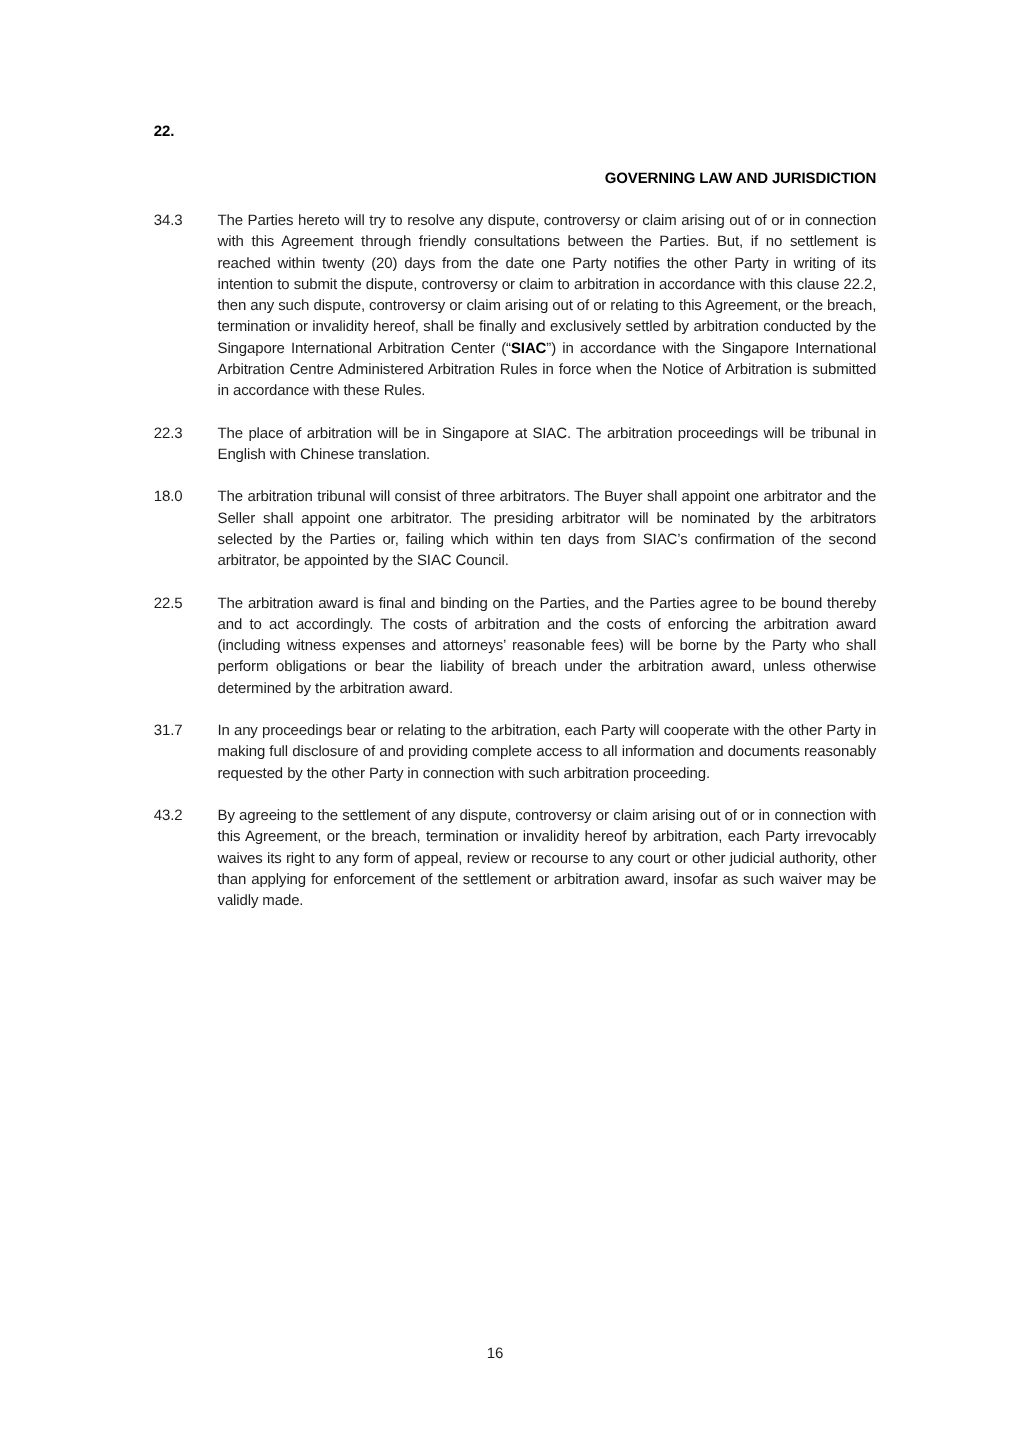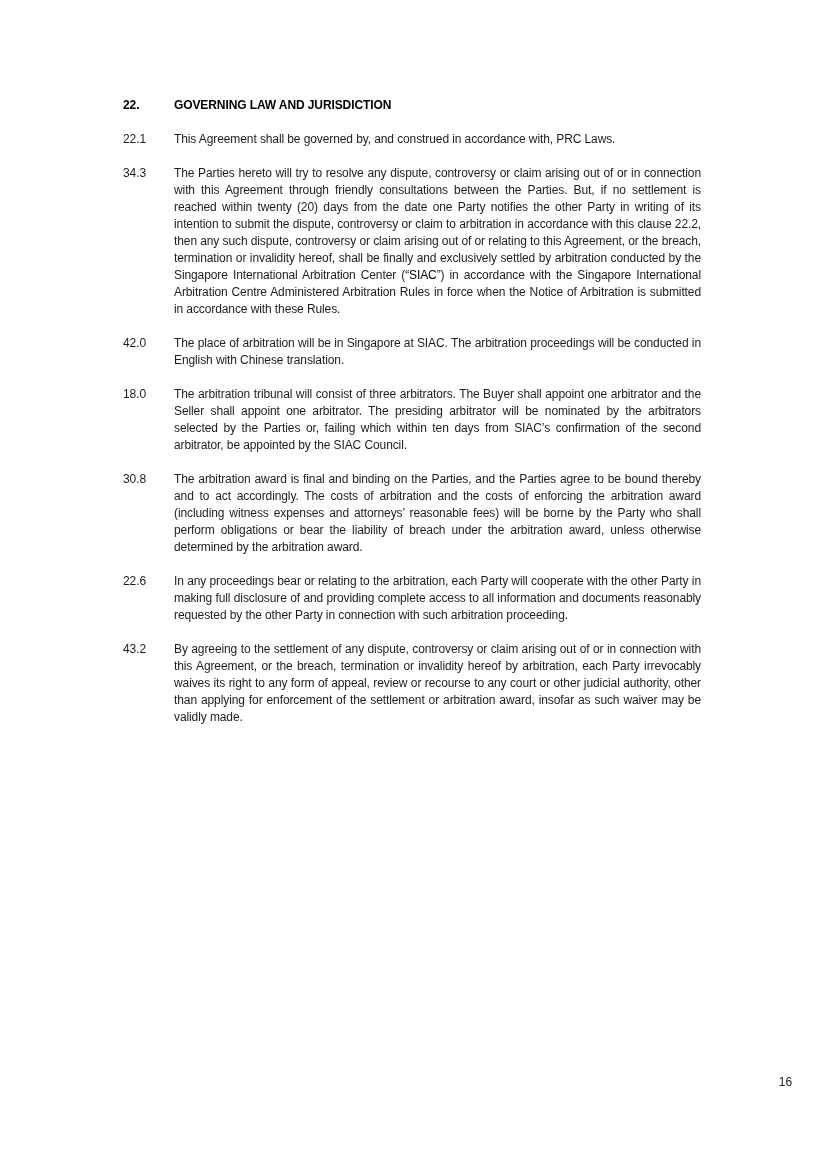--- a/index.html
+++ b/index.html
@@ -37,76 +37,73 @@
     flex: 1;
     margin: 0;
     text-align: justify;
   }
   .heading {
     font-weight: bold;
     color: #000000;
     margin-bottom: 2px;
   }
   .heading .body-text {
-    text-align: left;
+    text-align: right;
+    margin-top: 37px;
   }
   .clause {
     margin-top: 17px;
   }
   .bold-term {
-    font-weight: normal;
+    font-weight: bold;
     color: #000000;
   }
   .page-number {
     position: absolute;
     left: 0;
     right: 0;
     top: 1074px;
-    text-align: right;
+    text-align: center;
     color: #1c1c1c;
   }
 </style>
 </head>
 <body>
 
 <div class="page">
   <div class="content">
 
     <div class="row heading">
       <span class="num">22.</span>
       <p class="body-text">GOVERNING LAW AND JURISDICTION</p>
     </div>
 
-    <div class="row clause">
-      <span class="num">22.1</span>
-      <p class="body-text">This Agreement shall be governed by, and construed in accordance with, PRC Laws.</p>
-    </div>
 
     <div class="row clause">
       <span class="num">34.3</span>
       <p class="body-text"><span>The Parties hereto will try to resolve any dispute, controversy or claim arising out of or in connection with this Agreement through friendly consultations between the Parties. But, if no settlement is reached within twenty (20) days from the date one Party notifies the other Party in writing of its intention to submit the dispute, controversy or claim to arbitration in accordance with this clause 22.2, then any such dispute, controversy or claim arising out of or relating to this Agreement, or the breach, termination or invalidity hereof, shall be finally and exclusively settled by arbitration conducted by the Singapore International Arbitration Center (“</span><span class="bold-term">SIAC</span><span>”) in accordance with the Singapore International Arbitration Centre Administered Arbitration Rules in force when the Notice of Arbitration is submitted in accordance with these Rules.</span></p>
     </div>
 
     <div class="row clause">
-      <span class="num">42.0</span>
-      <p class="body-text">The place of arbitration will be in Singapore at SIAC. The arbitration proceedings will be conducted in English with Chinese translation.</p>
+      <span class="num">22.3</span>
+      <p class="body-text">The place of arbitration will be in Singapore at SIAC. The arbitration proceedings will be tribunal in English with Chinese translation.</p>
     </div>
 
     <div class="row clause">
       <span class="num">18.0</span>
       <p class="body-text">The arbitration tribunal will consist of three arbitrators. The Buyer shall appoint one arbitrator and the Seller shall appoint one arbitrator. The presiding arbitrator will be nominated by the arbitrators selected by the Parties or, failing which within ten days from SIAC’s confirmation of the second arbitrator, be appointed by the SIAC Council.</p>
     </div>
 
     <div class="row clause">
-      <span class="num">30.8</span>
+      <span class="num">22.5</span>
       <p class="body-text">The arbitration award is final and binding on the Parties, and the Parties agree to be bound thereby and to act accordingly. The costs of arbitration and the costs of enforcing the arbitration award (including witness expenses and attorneys’ reasonable fees) will be borne by the Party who shall perform obligations or bear the liability of breach under the arbitration award, unless otherwise determined by the arbitration award.</p>
     </div>
 
     <div class="row clause">
-      <span class="num">22.6</span>
+      <span class="num">31.7</span>
       <p class="body-text">In any proceedings bear or relating to the arbitration, each Party will cooperate with the other Party in making full disclosure of and providing complete access to all information and documents reasonably requested by the other Party in connection with such arbitration proceeding.</p>
     </div>
 
 
     <div class="row clause">
       <span class="num">43.2</span>
       <p class="body-text">By agreeing to the settlement of any dispute, controversy or claim arising out of or in connection with this Agreement, or the breach, termination or invalidity hereof by arbitration, each Party irrevocably waives its right to any form of appeal, review or recourse to any court or other judicial authority, other than applying for enforcement of the settlement or arbitration award, insofar as such waiver may be validly made.</p>
     </div>
 
   </div>

